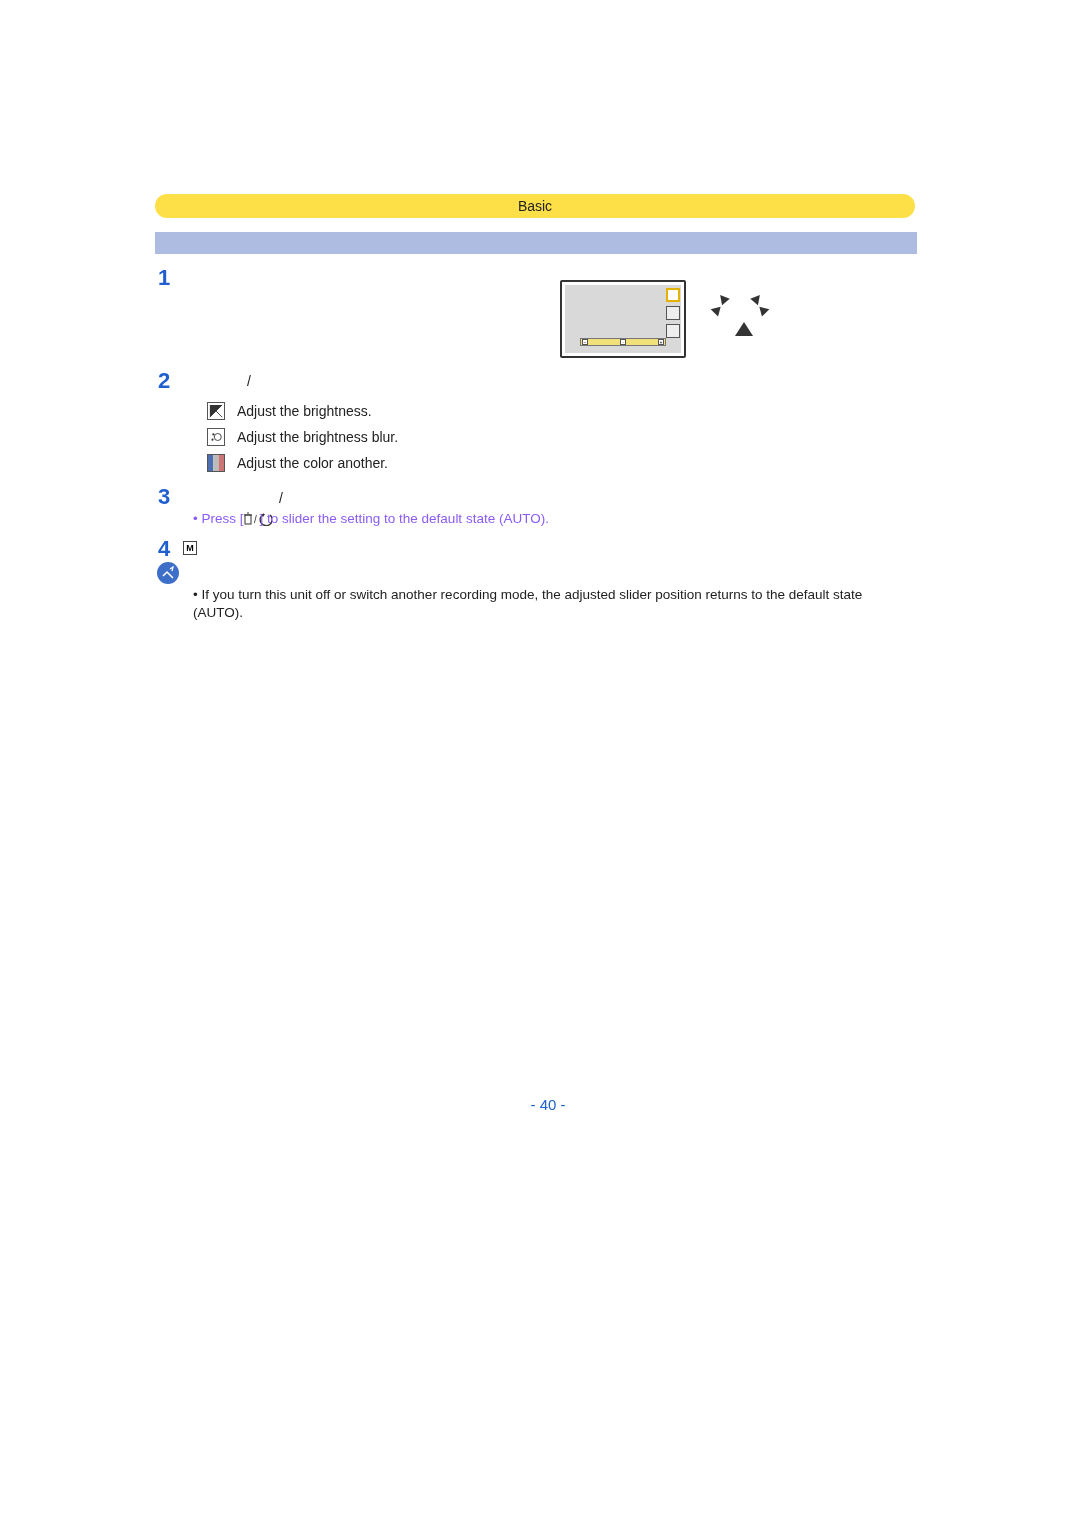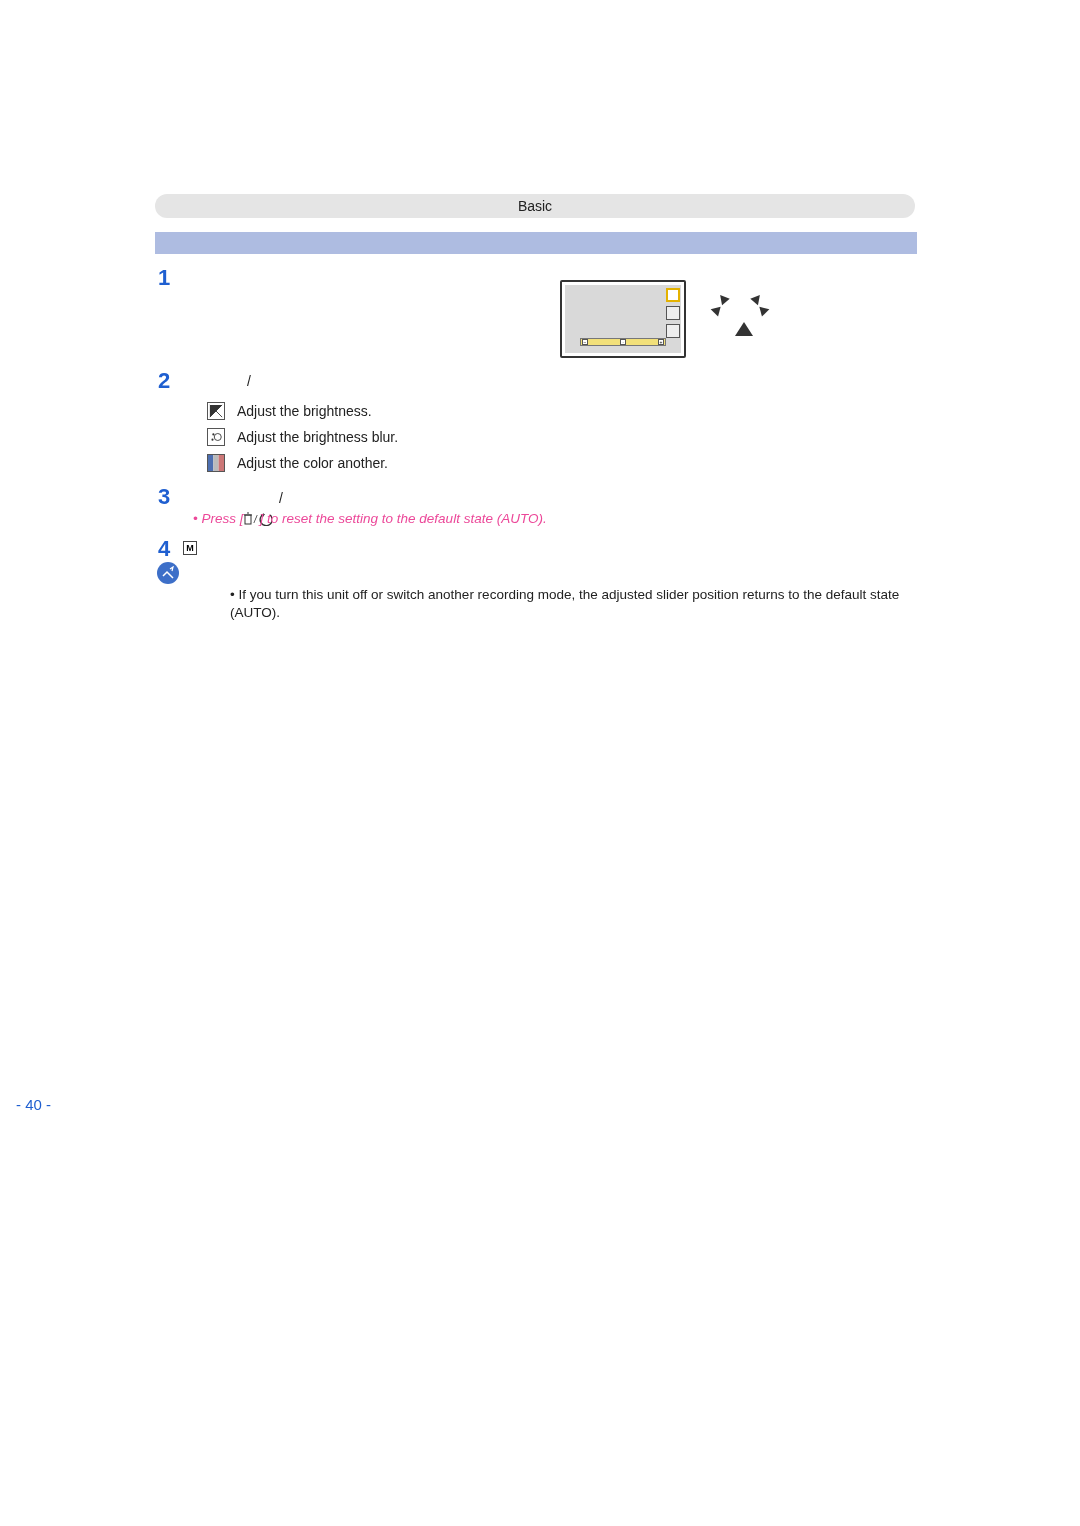--- a/index.html
+++ b/index.html
@@ -3,21 +3,21 @@
 <meta charset="utf-8">
 <style>
   * { box-sizing: border-box; margin: 0; padding: 0; }
   html, body { width: 1080px; height: 1526px; background: #ffffff; font-family: Arial, Helvetica, sans-serif; }
   .page { position: relative; width: 1080px; height: 1526px; }
 
   .header-pill {
     position: absolute;
     left: 155px; top: 194px;
     width: 760px; height: 24px;
-    background: #e5e5e5;
+    background: #fde047;
     border-radius: 12px;
     display: flex; align-items: center; justify-content: center;
     font-size: 14px; color: #222;
   }
   .blue-rect {
     position: absolute;
     left: 155px; top: 232px;
     width: 762px; height: 22px;
     background: #aebce1;
   }
@@ -45,47 +45,46 @@
     position: absolute;
     left: 207px; top: 402px;
     font-size: 14px; color: #222;
   }
   .option-row { display: flex; align-items: center; margin-bottom: 8px; text-align: right; }
   .opt-icon { width: 18px; height: 18px; margin-right: 12px; display: inline-flex; align-items: center; justify-content: center; border: 1px solid #555; }
 
   .sub-line {
     position: absolute;
     left: 193px;
-    font-size: 13.5px; color: #ec4899; font-style: italic;
+    font-size: 13.5px; color: #8b5cf6;
   }
   .sub3 { top: 511px; }
 
   .note-icon {
     position: absolute;
     left: 157px; top: 562px;
     width: 22px; height: 22px;
     border-radius: 11px;
     background: #3d6fc8;
     display: flex; align-items: center; justify-content: center;
     color: #fff; font-size: 11px;
   }
 
   .note-text {
     position: absolute;
     left: 193px; top: 586px;
     width: 720px;
     font-size: 13.5px; color: #222;
     line-height: 1.35;
-    margin-left: 37px;
   }
 
   .page-number {
     position: absolute;
     left: 16px; right: 0; top: 1096px;
-    text-align: left;
+    text-align: center;
     color: #1f5fd0;
     font-size: 15px;
   }
 
   
   .illus {
     position: absolute;
     left: 560px; top: 280px;
     width: 220px; height: 100px;
   }
@@ -205,21 +204,21 @@
   <div class="sub-line sub3">
     <span>• Press [</span><span class="inline-icon">
       <svg viewBox="0 0 28 14" width="28" height="14">
         <rect x="1" y="3" width="6" height="9" fill="none" stroke="#333"></rect>
         <line x1="0" y1="3" x2="8" y2="3" stroke="#333"></line>
         <line x1="3" y1="1" x2="5" y2="1" stroke="#333"></line>
         <text x="10" y="11" font-size="10" fill="#333">/</text>
         <path d="M26 3 A6 6 0 1 1 20 2" fill="none" stroke="#333" stroke-width="1.4"></path>
         <path d="M17 2 L21 2 L19 5 Z" fill="#333"></path>
       </svg>
-    </span><span>] to reset the setting to the default state (AUTO).</span>
+    </span><span>] to slider the setting to the default state (AUTO).</span>
   </div>
 
   <div class="m-icon">
     <span>M</span>
   </div>
 
   <div class="note-icon">
     <svg viewBox="0 0 14 14" width="14" height="14">
         <path d="M2 10 L6 6 L12 12" stroke="#fff" stroke-width="1.5" fill="none"></path>
         <path d="M9 3 L12 1 L11 5" stroke="#fff" stroke-width="1.2" fill="none"></path>

